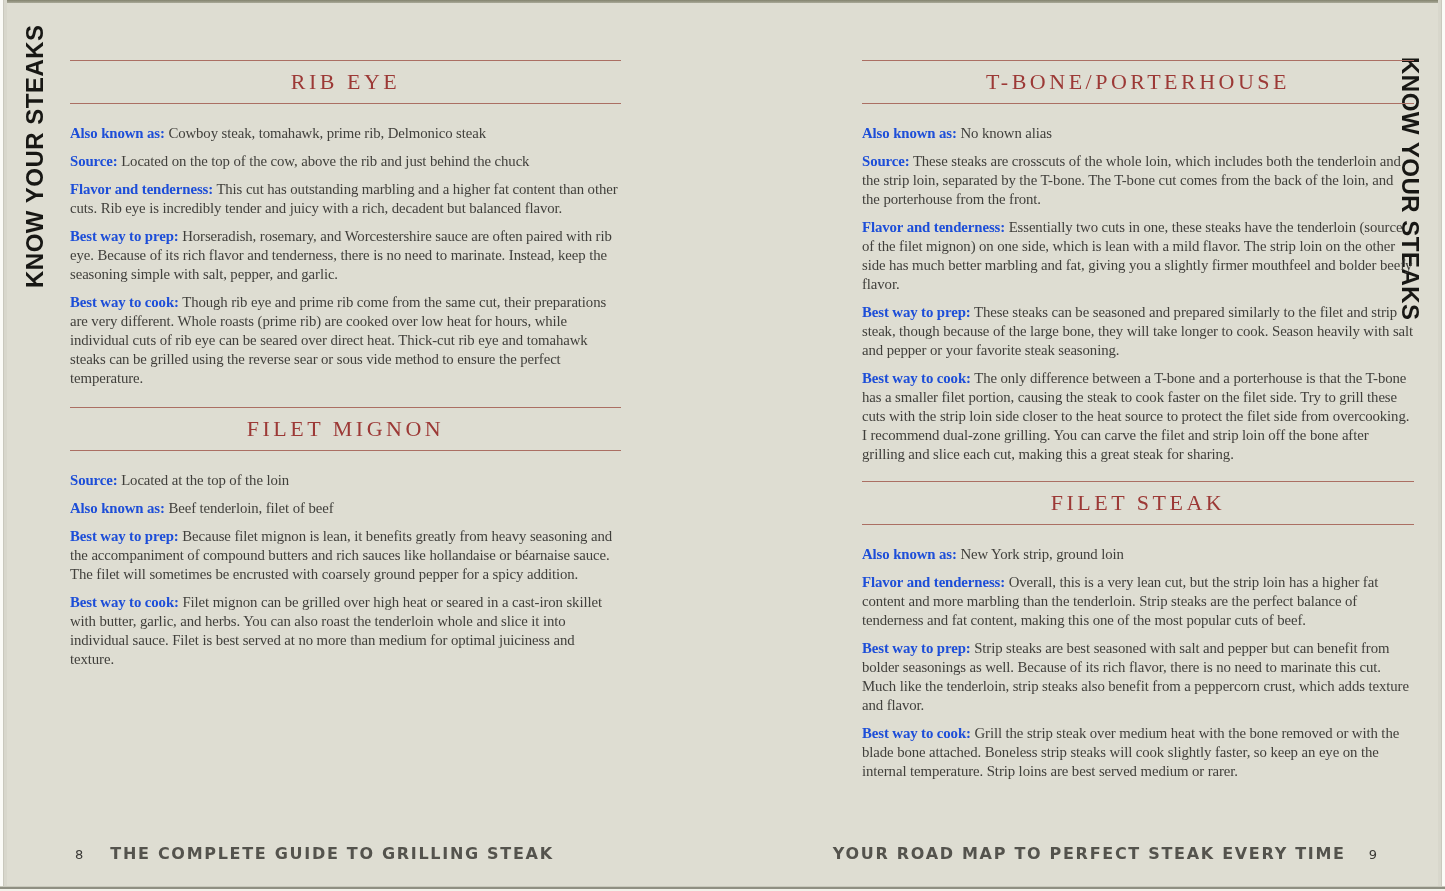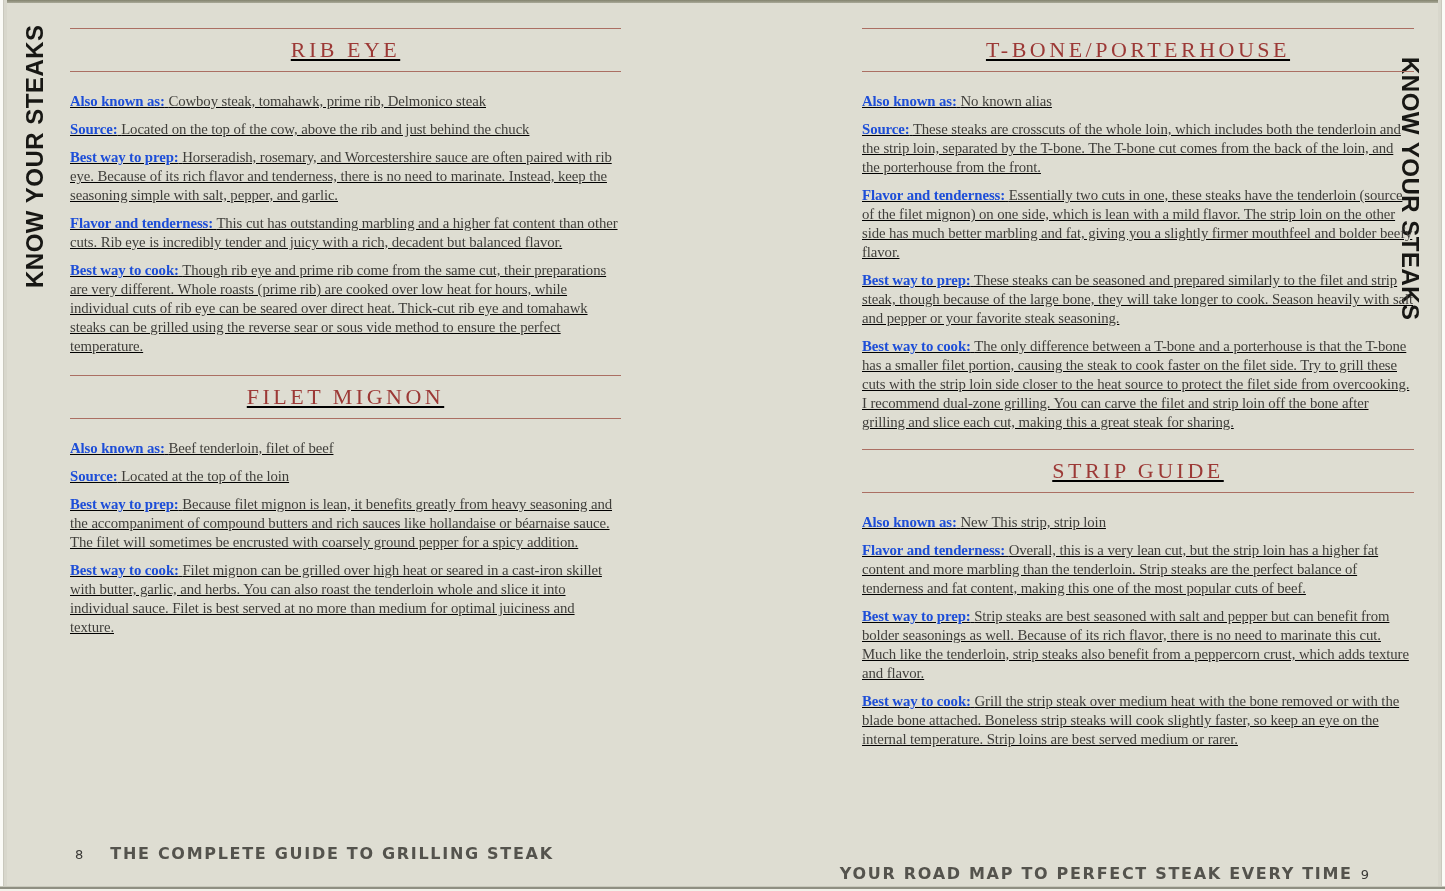--- a/index.html
+++ b/index.html
@@ -34,21 +34,21 @@
     letter-spacing: 0.5px;
     color: #171714;
   }
   .margin-title.left  { left: 21px;  top: 288px; transform: rotate(-90deg); transform-origin: top left; }
   .margin-title.right { left: 1424px; top: 57px;  transform: rotate(90deg);  transform-origin: top left; }
 
   
   .page { position: absolute; top: 0; }
   .page-left  { left: 70px;  width: 551px; }
   .page-right { left: 862px; width: 552px; }
-  .page-inner { padding-top: 28px; text-decoration: underline; }
+  .page-inner { padding-top: 60px; }
 
   
   .heading-block {
     border-top: 1px solid #ab6f63;
     border-bottom: 1px solid #ab6f63;
     padding: 7px 0;
     text-align: center;
   }
   .cut-title {
     margin: 0;
@@ -77,21 +77,21 @@
   
   .footer {
     position: absolute;
     top: 844px;
     display: flex;
     align-items: baseline;
     font-family: "DejaVu Sans", sans-serif;
     color: #54534d;
   }
   .footer.fleft  { left: 75px;  gap: 27px; }
-  .footer.fright { right: 76px; gap: 8px; margin-top: 20px; }
+  .footer.fright { right: 68px; gap: 23px; }
   .footer-title {
     font-size: 16px;
     letter-spacing: 1.7px;
     font-weight: bold;
   }
   .page-number {
     font-size: 13px;
     letter-spacing: 0;
     color: #3a3936;
   }
@@ -111,31 +111,31 @@
 
   <div class="page page-left">
     <div class="page-inner">
 
       <section class="section">
         <div class="heading-block">
           <h2 class="cut-title">RIB EYE</h2>
         </div>
         <p class="info"><b class="info-label">Also known as:</b> <span>Cowboy steak, tomahawk, prime rib, Delmonico steak</span></p>
         <p class="info"><b class="info-label">Source:</b> <span>Located on the top of the cow, above the rib and just behind the chuck</span></p>
+        <p class="info"><b class="info-label">Flavor and tenderness:</b> <span>This cut has outstanding marbling and a higher fat content than other cuts. Rib eye is incredibly tender and juicy with a rich, decadent but balanced flavor.</span></p>
         <p class="info"><b class="info-label">Best way to prep:</b> <span>Horseradish, rosemary, and Worcestershire sauce are often paired with rib eye. Because of its rich flavor and tenderness, there is no need to marinate. Instead, keep the seasoning simple with salt, pepper, and garlic.</span></p>
-        <p class="info"><b class="info-label">Flavor and tenderness:</b> <span>This cut has outstanding marbling and a higher fat content than other cuts. Rib eye is incredibly tender and juicy with a rich, decadent but balanced flavor.</span></p>
         <p class="info"><b class="info-label">Best way to cook:</b> <span>Though rib eye and prime rib come from the same cut, their preparations are very different. Whole roasts (prime rib) are cooked over low heat for hours, while individual cuts of rib eye can be seared over direct heat. Thick-cut rib eye and tomahawk steaks can be grilled using the reverse sear or sous vide method to ensure the perfect temperature.</span></p>
       </section>
 
       <section class="section section-gap-1">
         <div class="heading-block">
           <h2 class="cut-title">FILET MIGNON</h2>
         </div>
+        <p class="info"><b class="info-label">Source:</b> <span>Located at the top of the loin</span></p>
         <p class="info"><b class="info-label">Also known as:</b> <span>Beef tenderloin, filet of beef</span></p>
-        <p class="info"><b class="info-label">Source:</b> <span>Located at the top of the loin</span></p>
         <p class="info"><b class="info-label">Best way to prep:</b> <span>Because filet mignon is lean, it benefits greatly from heavy seasoning and the accompaniment of compound butters and rich sauces like hollandaise or béarnaise sauce. The filet will sometimes be encrusted with coarsely ground pepper for a spicy addition.</span></p>
         <p class="info"><b class="info-label">Best way to cook:</b> <span>Filet mignon can be grilled over high heat or seared in a cast-iron skillet with butter, garlic, and herbs. You can also roast the tenderloin whole and slice it into individual sauce. Filet is best served at no more than medium for optimal juiciness and texture.</span></p>
       </section>
 
     </div>
   </div>
 
   <div class="page page-right">
     <div class="page-inner">
 
@@ -145,23 +145,23 @@
         </div>
         <p class="info"><b class="info-label">Also known as:</b> <span>No known alias</span></p>
         <p class="info"><b class="info-label">Source:</b> <span>These steaks are crosscuts of the whole loin, which includes both the tenderloin and the strip loin, separated by the T-bone. The T-bone cut comes from the back of the loin, and the porterhouse from the front.</span></p>
         <p class="info"><b class="info-label">Flavor and tenderness:</b> <span>Essentially two cuts in one, these steaks have the tenderloin (source of the filet mignon) on one side, which is lean with a mild flavor. The strip loin on the other side has much better marbling and fat, giving you a slightly firmer mouthfeel and bolder beefy flavor.</span></p>
         <p class="info"><b class="info-label">Best way to prep:</b> <span>These steaks can be seasoned and prepared similarly to the filet and strip steak, though because of the large bone, they will take longer to cook. Season heavily with salt and pepper or your favorite steak seasoning.</span></p>
         <p class="info"><b class="info-label">Best way to cook:</b> <span>The only difference between a T-bone and a porterhouse is that the T-bone has a smaller filet portion, causing the steak to cook faster on the filet side. Try to grill these cuts with the strip loin side closer to the heat source to protect the filet side from overcooking. I recommend dual-zone grilling. You can carve the filet and strip loin off the bone after grilling and slice each cut, making this a great steak for sharing.</span></p>
       </section>
 
       <section class="section section-gap-2">
         <div class="heading-block">
-          <h2 class="cut-title">STRIP GUIDE</h2>
+          <h2 class="cut-title">FILET STEAK</h2>
         </div>
-        <p class="info"><b class="info-label">Also known as:</b> <span>New This strip, strip loin</span></p>
+        <p class="info"><b class="info-label">Also known as:</b> <span>New York strip, ground loin</span></p>
         <p class="info"><b class="info-label">Flavor and tenderness:</b> <span>Overall, this is a very lean cut, but the strip loin has a higher fat content and more marbling than the tenderloin. Strip steaks are the perfect balance of tenderness and fat content, making this one of the most popular cuts of beef.</span></p>
         <p class="info"><b class="info-label">Best way to prep:</b> <span>Strip steaks are best seasoned with salt and pepper but can benefit from bolder seasonings as well. Because of its rich flavor, there is no need to marinate this cut. Much like the tenderloin, strip steaks also benefit from a peppercorn crust, which adds texture and flavor.</span></p>
         <p class="info"><b class="info-label">Best way to cook:</b> <span>Grill the strip steak over medium heat with the bone removed or with the blade bone attached. Boneless strip steaks will cook slightly faster, so keep an eye on the internal temperature. Strip loins are best served medium or rarer.</span></p>
       </section>
 
     </div>
   </div>
 
   <div class="footer fleft">
     <span class="page-number">8</span>

